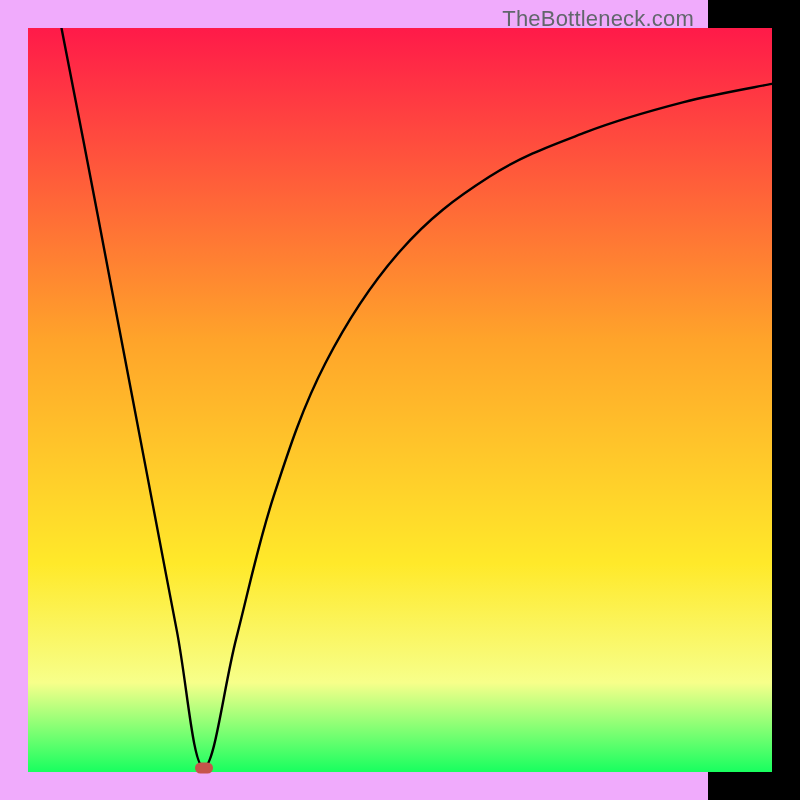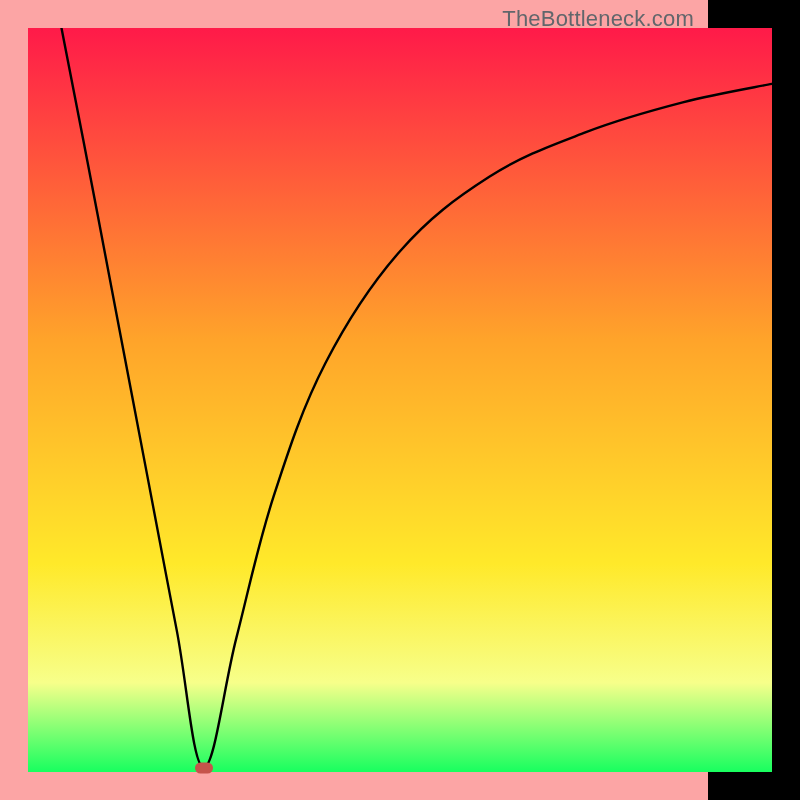--- a/index.html
+++ b/index.html
@@ -10,21 +10,21 @@
     background: #000;
     overflow: hidden;
     font-family: Arial, Helvetica, sans-serif;
   }
   .frame {
     position: absolute;
     top: 0;
     left: 0;
     width: 708px;
     height: 800px;
-    background: #fca5a5;
+    background: #f0abfc;
   }
   .plot {
     position: absolute;
     top: 28px;
     left: 28px;
     width: 744px;
     height: 744px;
     background: linear-gradient(
       to bottom,
       var(--c-top) 0%,

